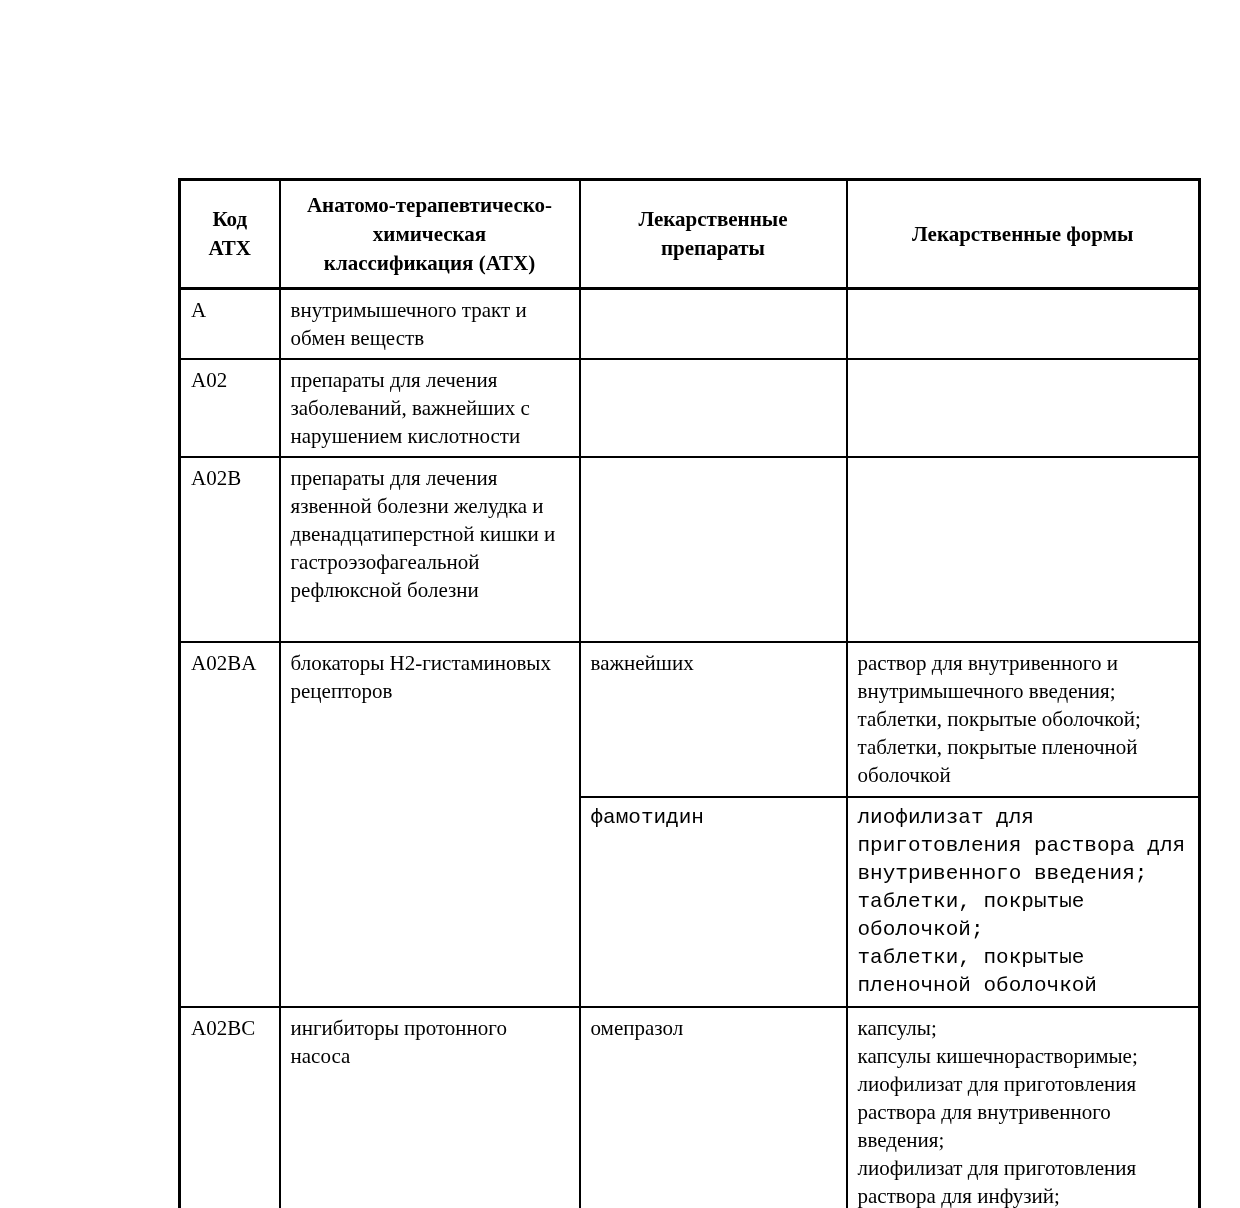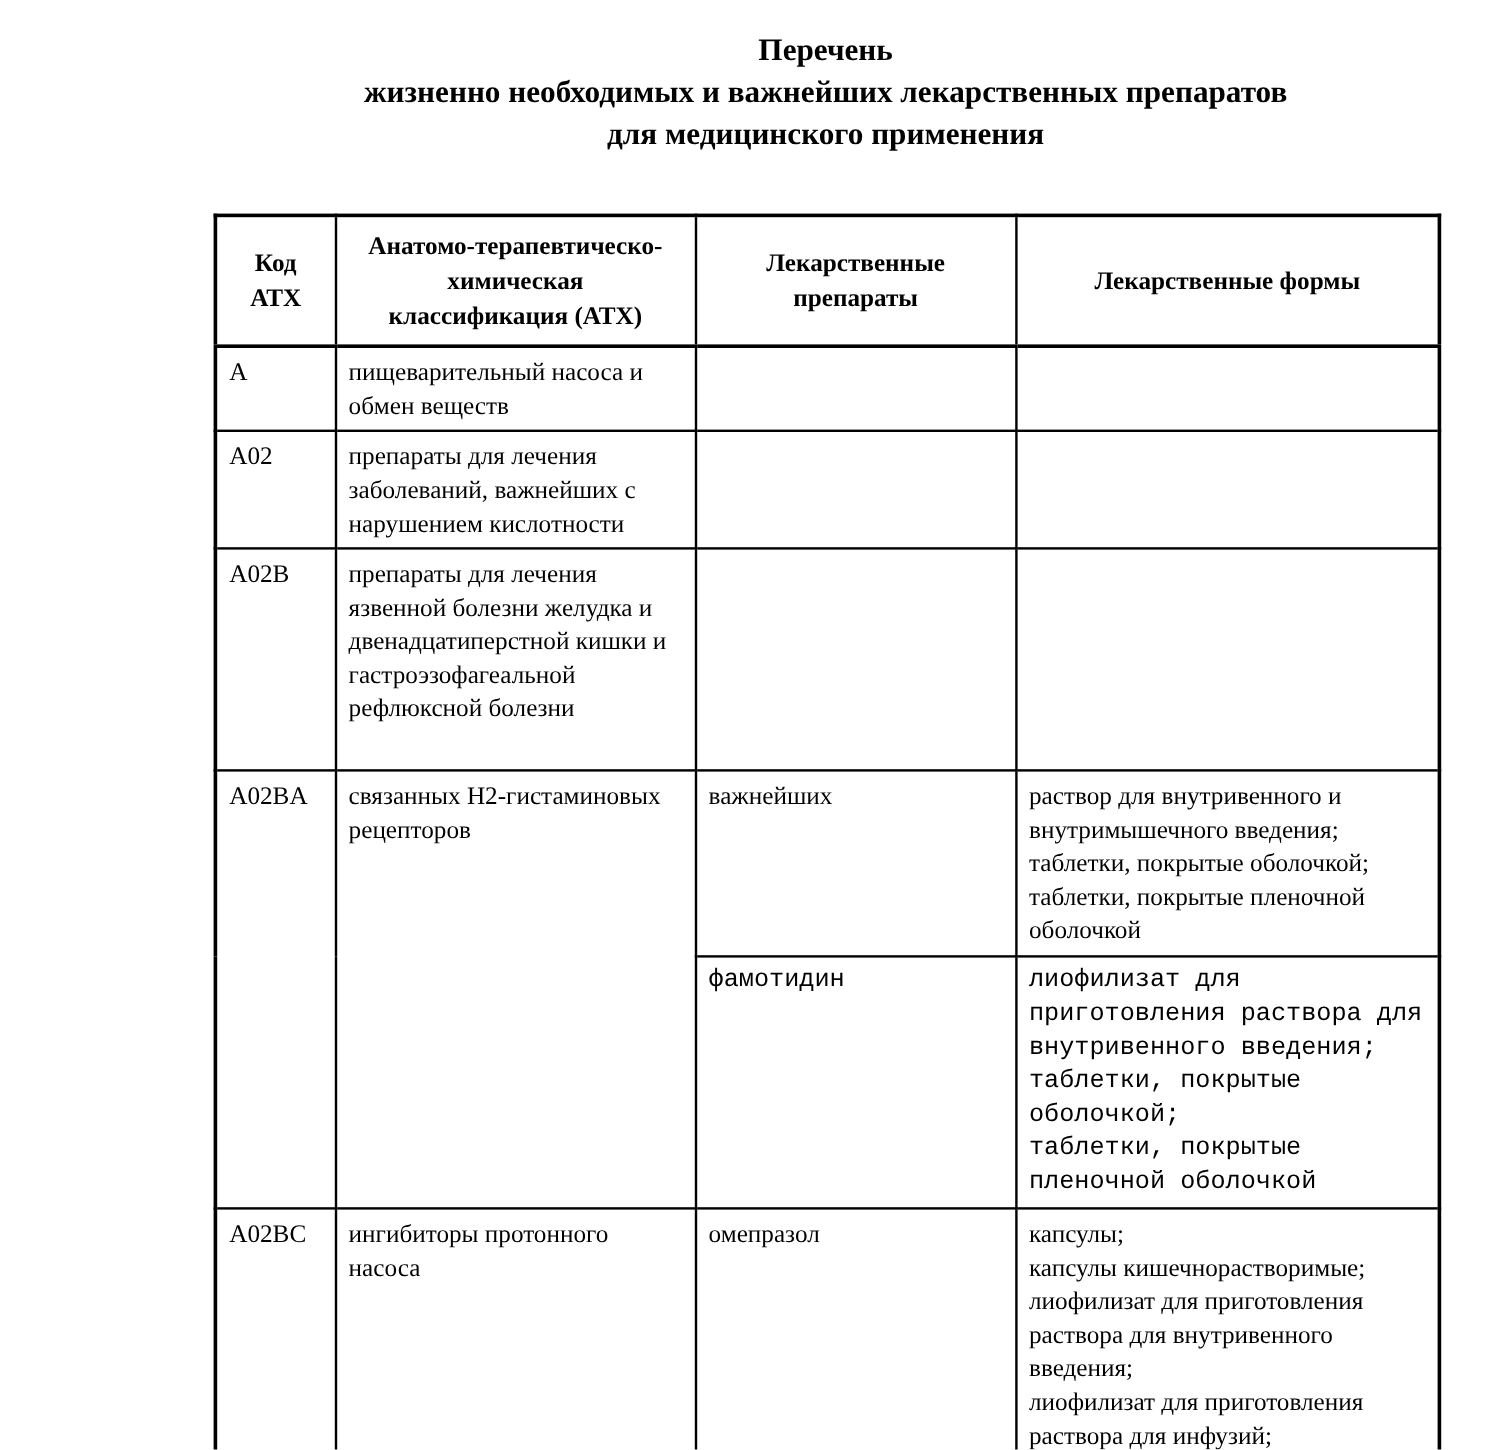--- a/index.html
+++ b/index.html
@@ -75,25 +75,20 @@
   tr.h-r2 { height: 185px; }
   tr.h-r3 { height: 155px; }
   tr.h-r4 { height: 176px; font-family: Liberation Mono, monospace; }
   tr.h-r5 { height: 202px; }
 </style>
 </head>
 <body>
 
 <div class="page">
 
-  <div class="doc-title">
-    <div>Перечень</div>
-    <div>жизненно необходимых и важнейших лекарственных препаратов</div>
-    <div>для медицинского применения</div>
-  </div>
 
   <table class="drug-table">
     <colgroup>
       <col class="c-code">
       <col class="c-class">
       <col class="c-drug">
       <col class="c-forms">
     </colgroup>
 
     <tbody>
@@ -103,42 +98,42 @@
       <th>Анатомо-терапевтическо-
 химическая
 классификация (АТХ)</th>
       <th>Лекарственные
 препараты</th>
       <th>Лекарственные формы</th>
     </tr>
 
     <tr class="h-r0">
       <td class="cell-code">A</td>
-      <td class="cell-class">пищеварительный насоса и обмен веществ</td>
+      <td class="cell-class">внутримышечного тракт и обмен веществ</td>
       <td class="cell-drug"></td>
       <td class="cell-forms"></td>
     </tr>
 
     <tr class="h-r1">
       <td class="cell-code">A02</td>
       <td class="cell-class">препараты для лечения заболеваний, важнейших с нарушением кислотности</td>
       <td class="cell-drug"></td>
       <td class="cell-forms"></td>
     </tr>
 
     <tr class="h-r2">
       <td class="cell-code">A02B</td>
       <td class="cell-class">препараты для лечения язвенной болезни желудка и двенадцатиперстной кишки и гастроэзофагеальной рефлюксной болезни</td>
       <td class="cell-drug"></td>
       <td class="cell-forms"></td>
     </tr>
 
     <tr class="h-r3">
       <td class="cell-code" rowspan="2">A02BA</td>
-      <td class="cell-class" rowspan="2">связанных H2-гистаминовых рецепторов</td>
+      <td class="cell-class" rowspan="2">блокаторы H2-гистаминовых рецепторов</td>
       <td class="cell-drug">важнейших</td>
       <td class="cell-forms">раствор для внутривенного и внутримышечного введения;
 таблетки, покрытые оболочкой;
 таблетки, покрытые пленочной оболочкой</td>
     </tr>
 
     <tr class="h-r4">
       <td class="cell-drug">фамотидин</td>
       <td class="cell-forms">лиофилизат для приготовления раствора для внутривенного введения;
 таблетки, покрытые оболочкой;

